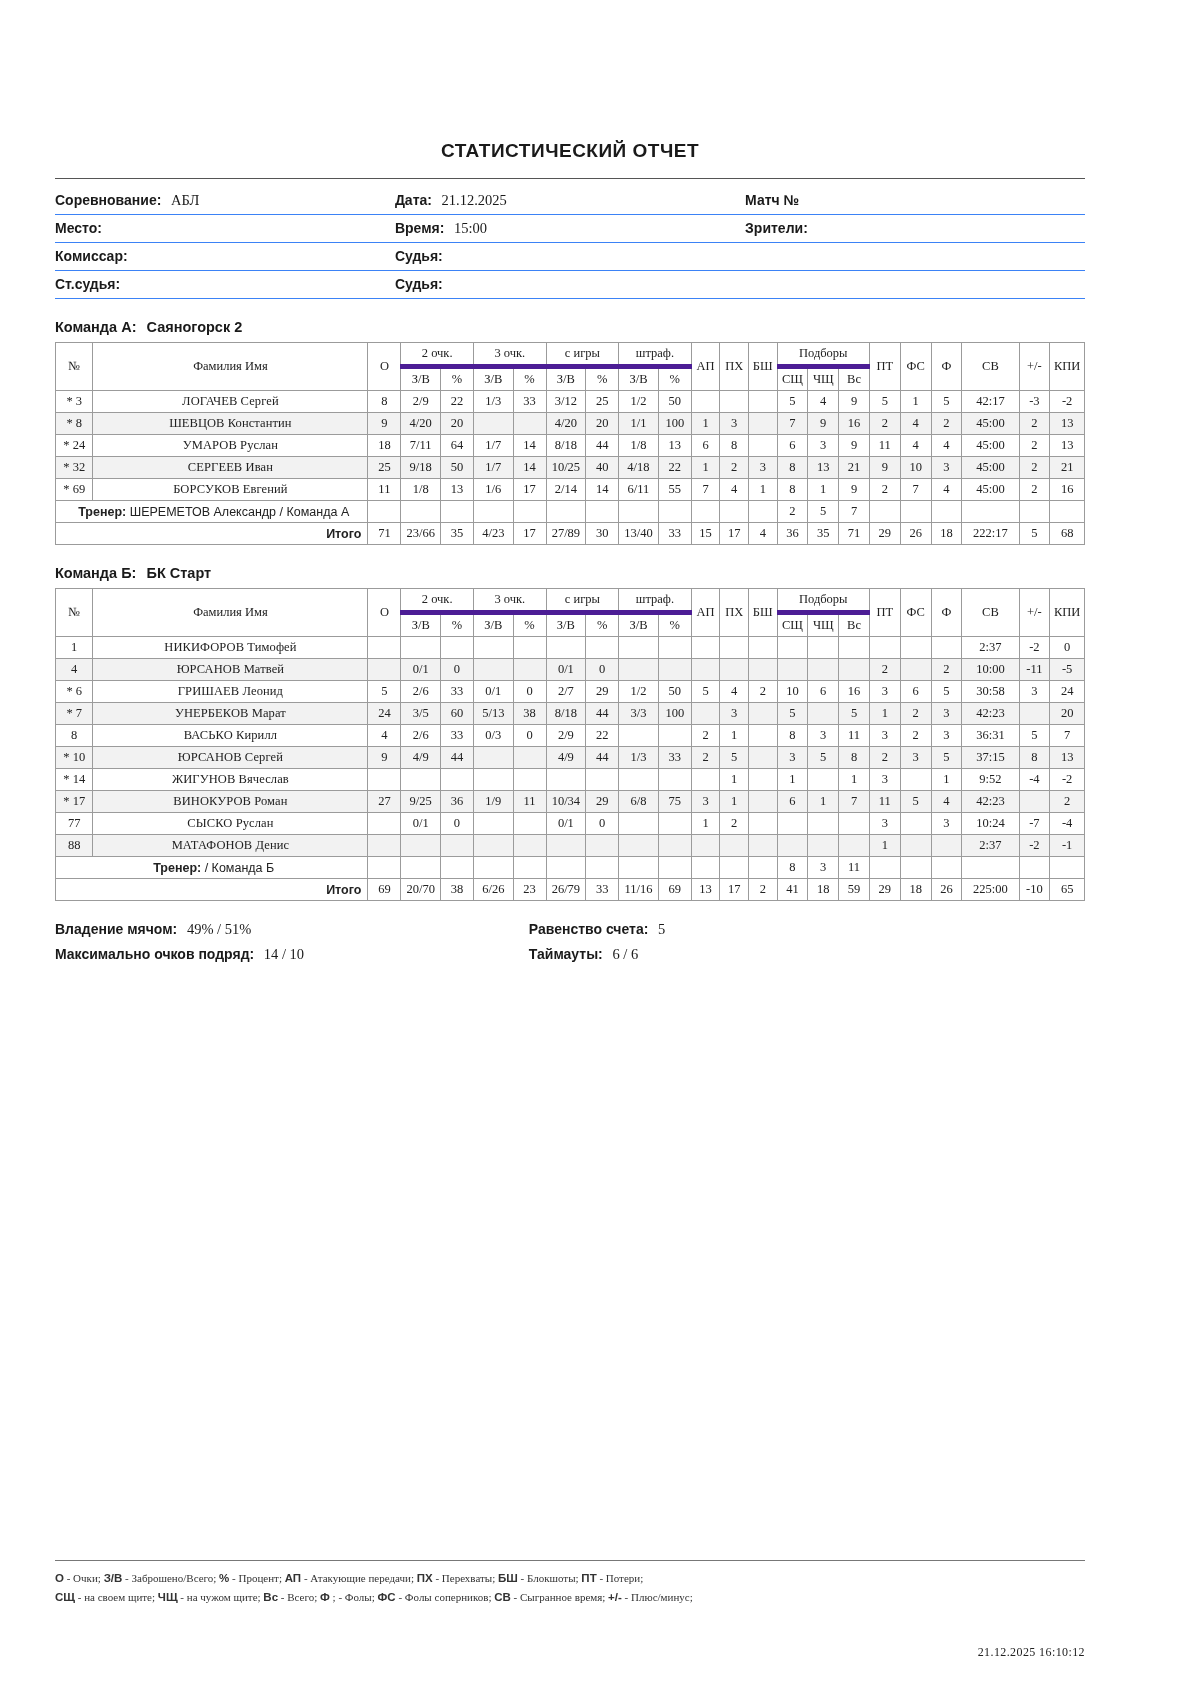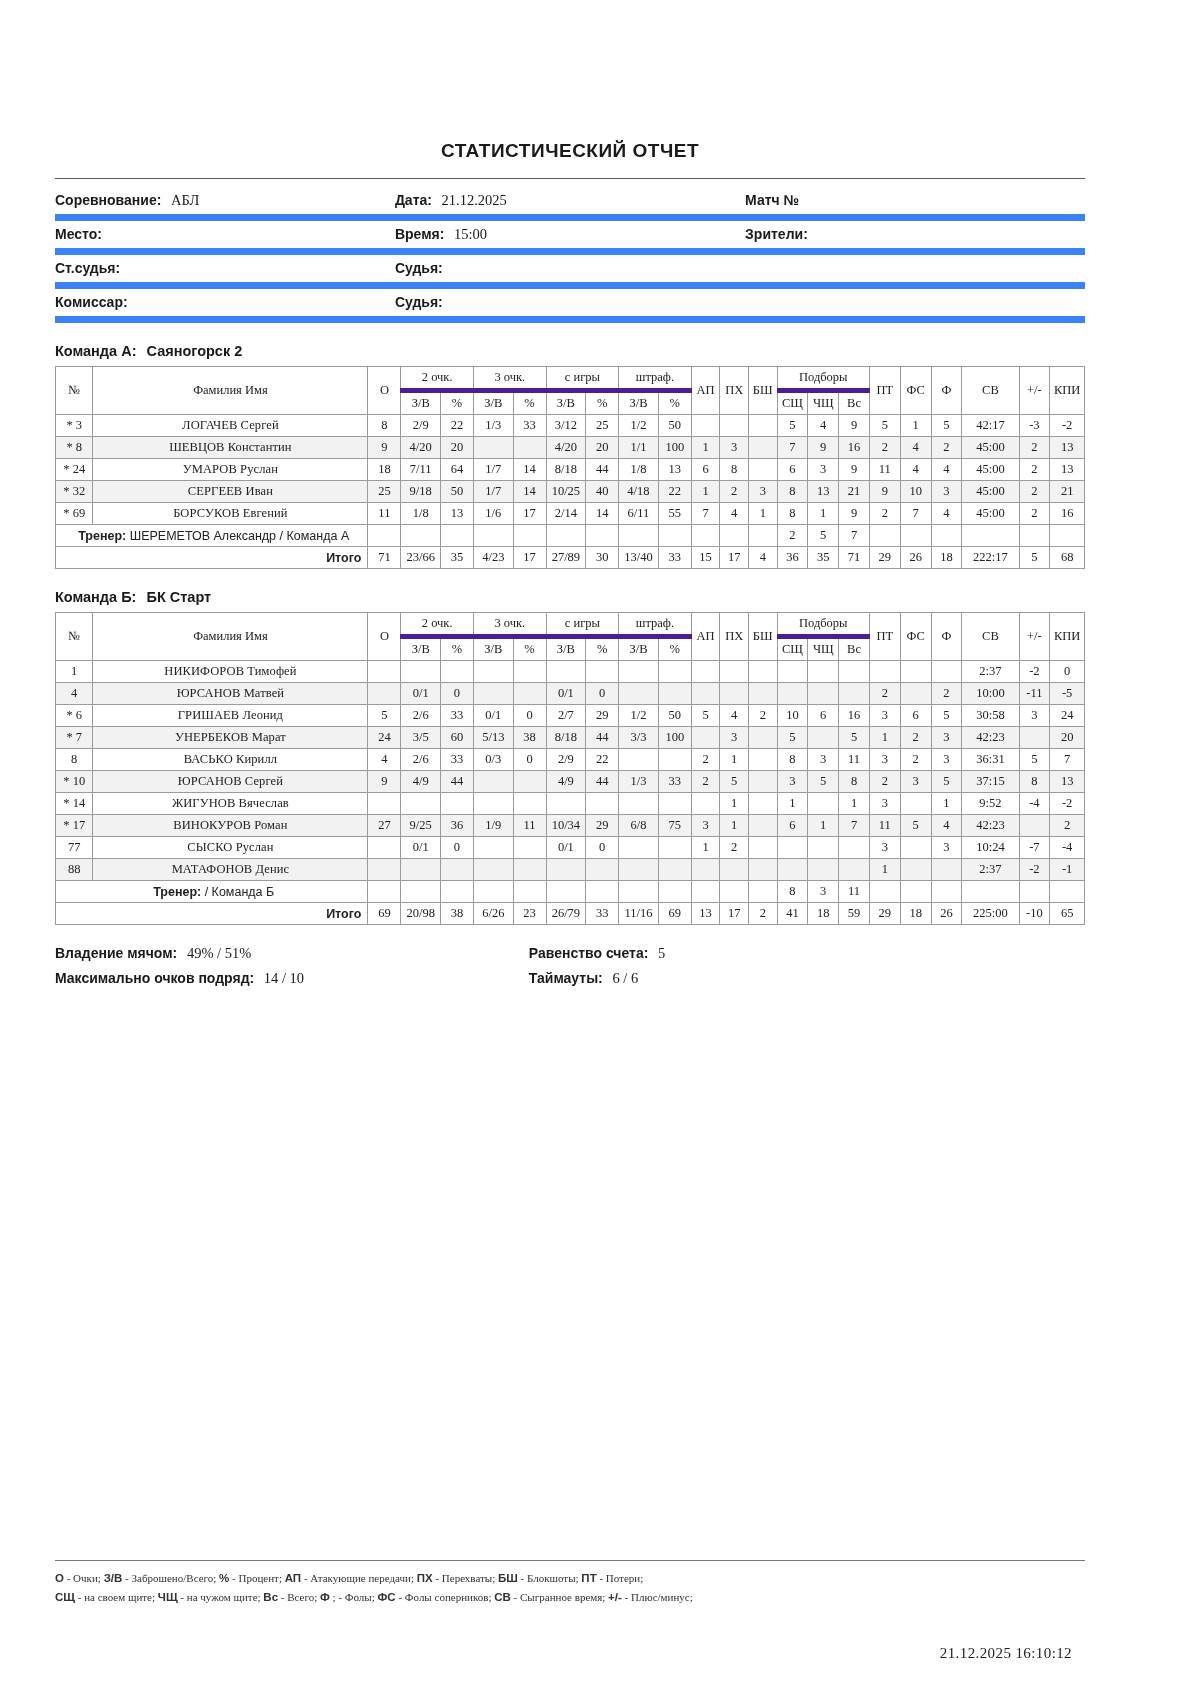--- a/index.html
+++ b/index.html
@@ -27,21 +27,21 @@
     font-family:"Liberation Sans", sans-serif;
     font-weight:bold;
     font-size:17px;
     padding-top:30px;
     line-height:1.45;
   }
   .match-head .score { font-size:16.5px; }
 
   table.meta { width:100%; border-collapse:collapse; font-size:14.5px; margin-top:8px; }
   table.meta td { padding:5px 0 5px 0; vertical-align:bottom; }
-  table.meta tr.bordered td { border-bottom:7px solid #3b82f6; }
+  table.meta tr.bordered td { border-bottom:1px solid #3b82f6; }
   .lbl { font-family:"Liberation Sans", sans-serif; font-weight:bold; font-size:14px; }
   .val { font-family:"Liberation Serif", serif; font-size:14.5px; }
   .c1 { width:33%; } .c2 { width:34%; } .c3 { width:33%; }
 
   .team-label {
     font-family:"Liberation Sans", sans-serif;
     font-weight:bold; font-size:14.5px;
     margin:20px 0 7px 0;
   }
 
@@ -90,22 +90,22 @@
 
   .legend {
     position:absolute; left:55px; right:55px; top:1560px;
     font-size:11px; color:#333; line-height:1.65;
     font-family:"Liberation Serif", serif;
   }
   .legend .b { font-family:"Liberation Sans", sans-serif; font-weight:bold; font-size:11.5px; }
   .legend-hr { border-top:1px solid #777; margin-bottom:8px; }
 
   .footer-ts {
-    position:absolute; right:68px; top:1645px;
-    font-size:15px; color:#222;
+    position:absolute; right:55px; top:1645px;
+    font-size:12px; color:#222;
     letter-spacing:0.4px;
   }
   .sp { display:inline-block; width:6px; }
 </style>
 </head>
 <body>
 
 <div class="page">
 
   <div class="doc-title">СТАТИСТИЧЕСКИЙ ОТЧЕТ</div>
@@ -137,32 +137,32 @@
         <span class="lbl">Время:</span>
         <span class="sp"></span><span class="val">15:00</span>
       </td>
       <td>
         <span class="lbl">Зрители:</span>
         <span class="sp"></span><span class="val"></span>
       </td>
     </tr>
     <tr class="bordered">
       <td>
-        <span class="lbl">Ст.судья:</span>
+        <span class="lbl">Комиссар:</span>
         <span class="sp"></span><span class="val"></span>
       </td>
       <td>
         <span class="lbl">Судья:</span>
         <span class="sp"></span><span class="val"></span>
       </td>
       <td></td>
     </tr>
     <tr class="bordered">
       <td>
-        <span class="lbl">Комиссар:</span>
+        <span class="lbl">Ст.судья:</span>
         <span class="sp"></span><span class="val"></span>
       </td>
       <td>
         <span class="lbl">Судья:</span>
         <span class="sp"></span><span class="val"></span>
       </td>
       <td></td>
     </tr>
   </tbody>
     </table>
@@ -745,21 +745,21 @@
           <td></td>
           <td></td>
           <td></td>
           <td></td>
           <td></td>
           <td></td>
         </tr>
         <tr class="totalRow">
           <td colspan="2" class="totlbl">Итого</td>
           <td>69</td>
-          <td>20/98</td>
+          <td>20/70</td>
           <td>38</td>
           <td>6/26</td>
           <td>23</td>
           <td>26/79</td>
           <td>33</td>
           <td>11/16</td>
           <td>69</td>
           <td>13</td>
           <td>17</td>
           <td>2</td>

